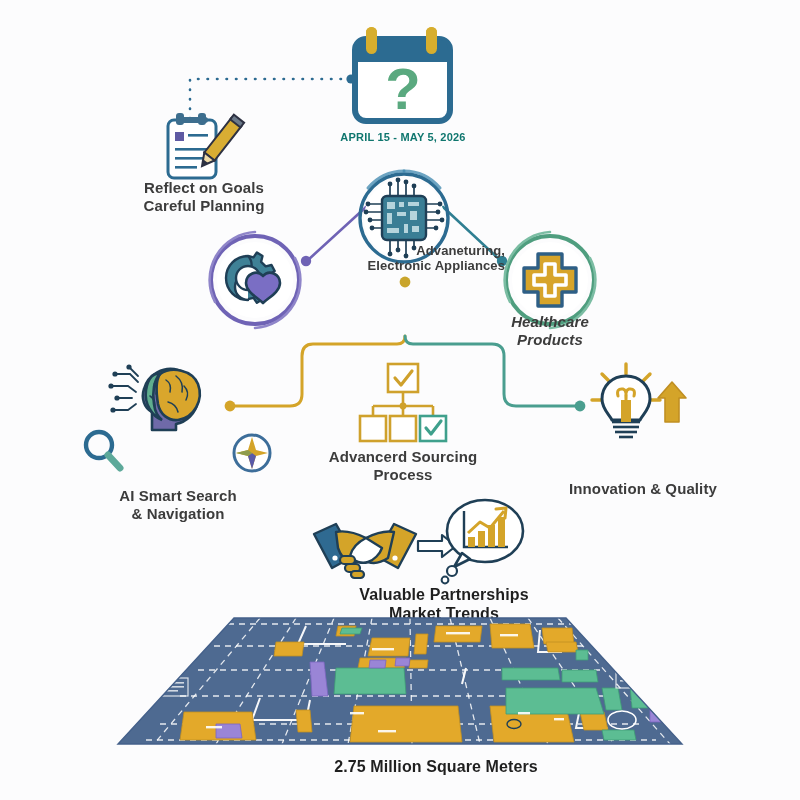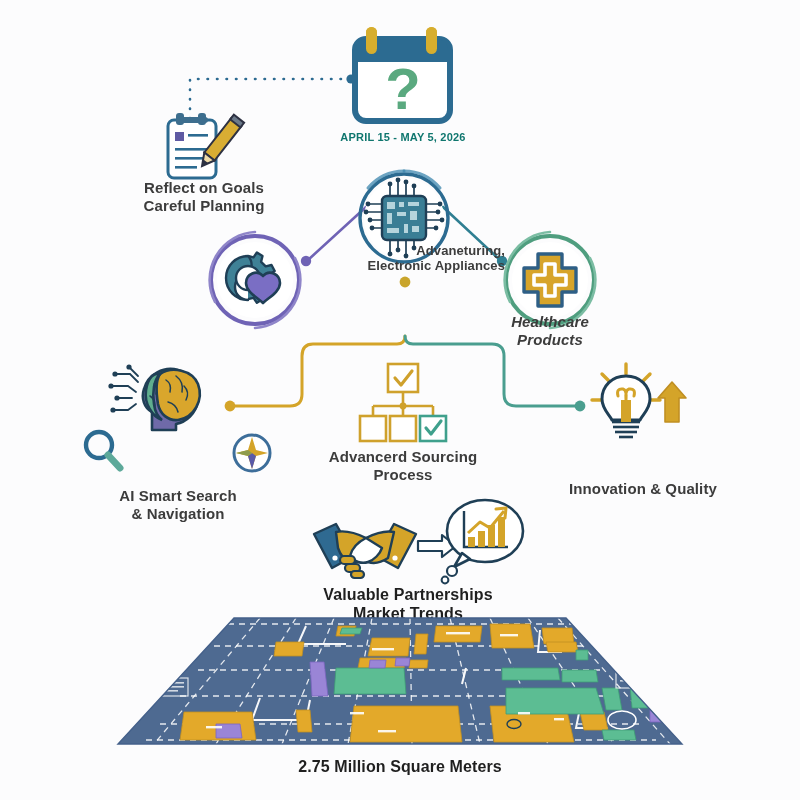--- a/index.html
+++ b/index.html
@@ -16,21 +16,21 @@
     text-align:center;
     color:#3c3c3c;
     font-weight:700;
     line-height:1.18;
     white-space:pre-line;
     letter-spacing:.1px;
   }
   .lbl.small{font-size:15px;}
   .lbl.mid{font-size:13px;text-align:right;}
   .lbl.date{font-size:11px;color:#0f766e;letter-spacing:.2px;}
-  .lbl.big{font-size:16px;color:#1f1f1f;}
+  .lbl.big{font-size:16px;color:#1f1f1f;margin-left:36px;}
 
   svg.layer{position:absolute;left:0;top:0;width:800px;height:800px;}
   .ic{position:absolute;}
 </style>
 </head>
 <body>
 
 <div id="stage">
 
   <svg class="layer" viewBox="0 0 800 800">

